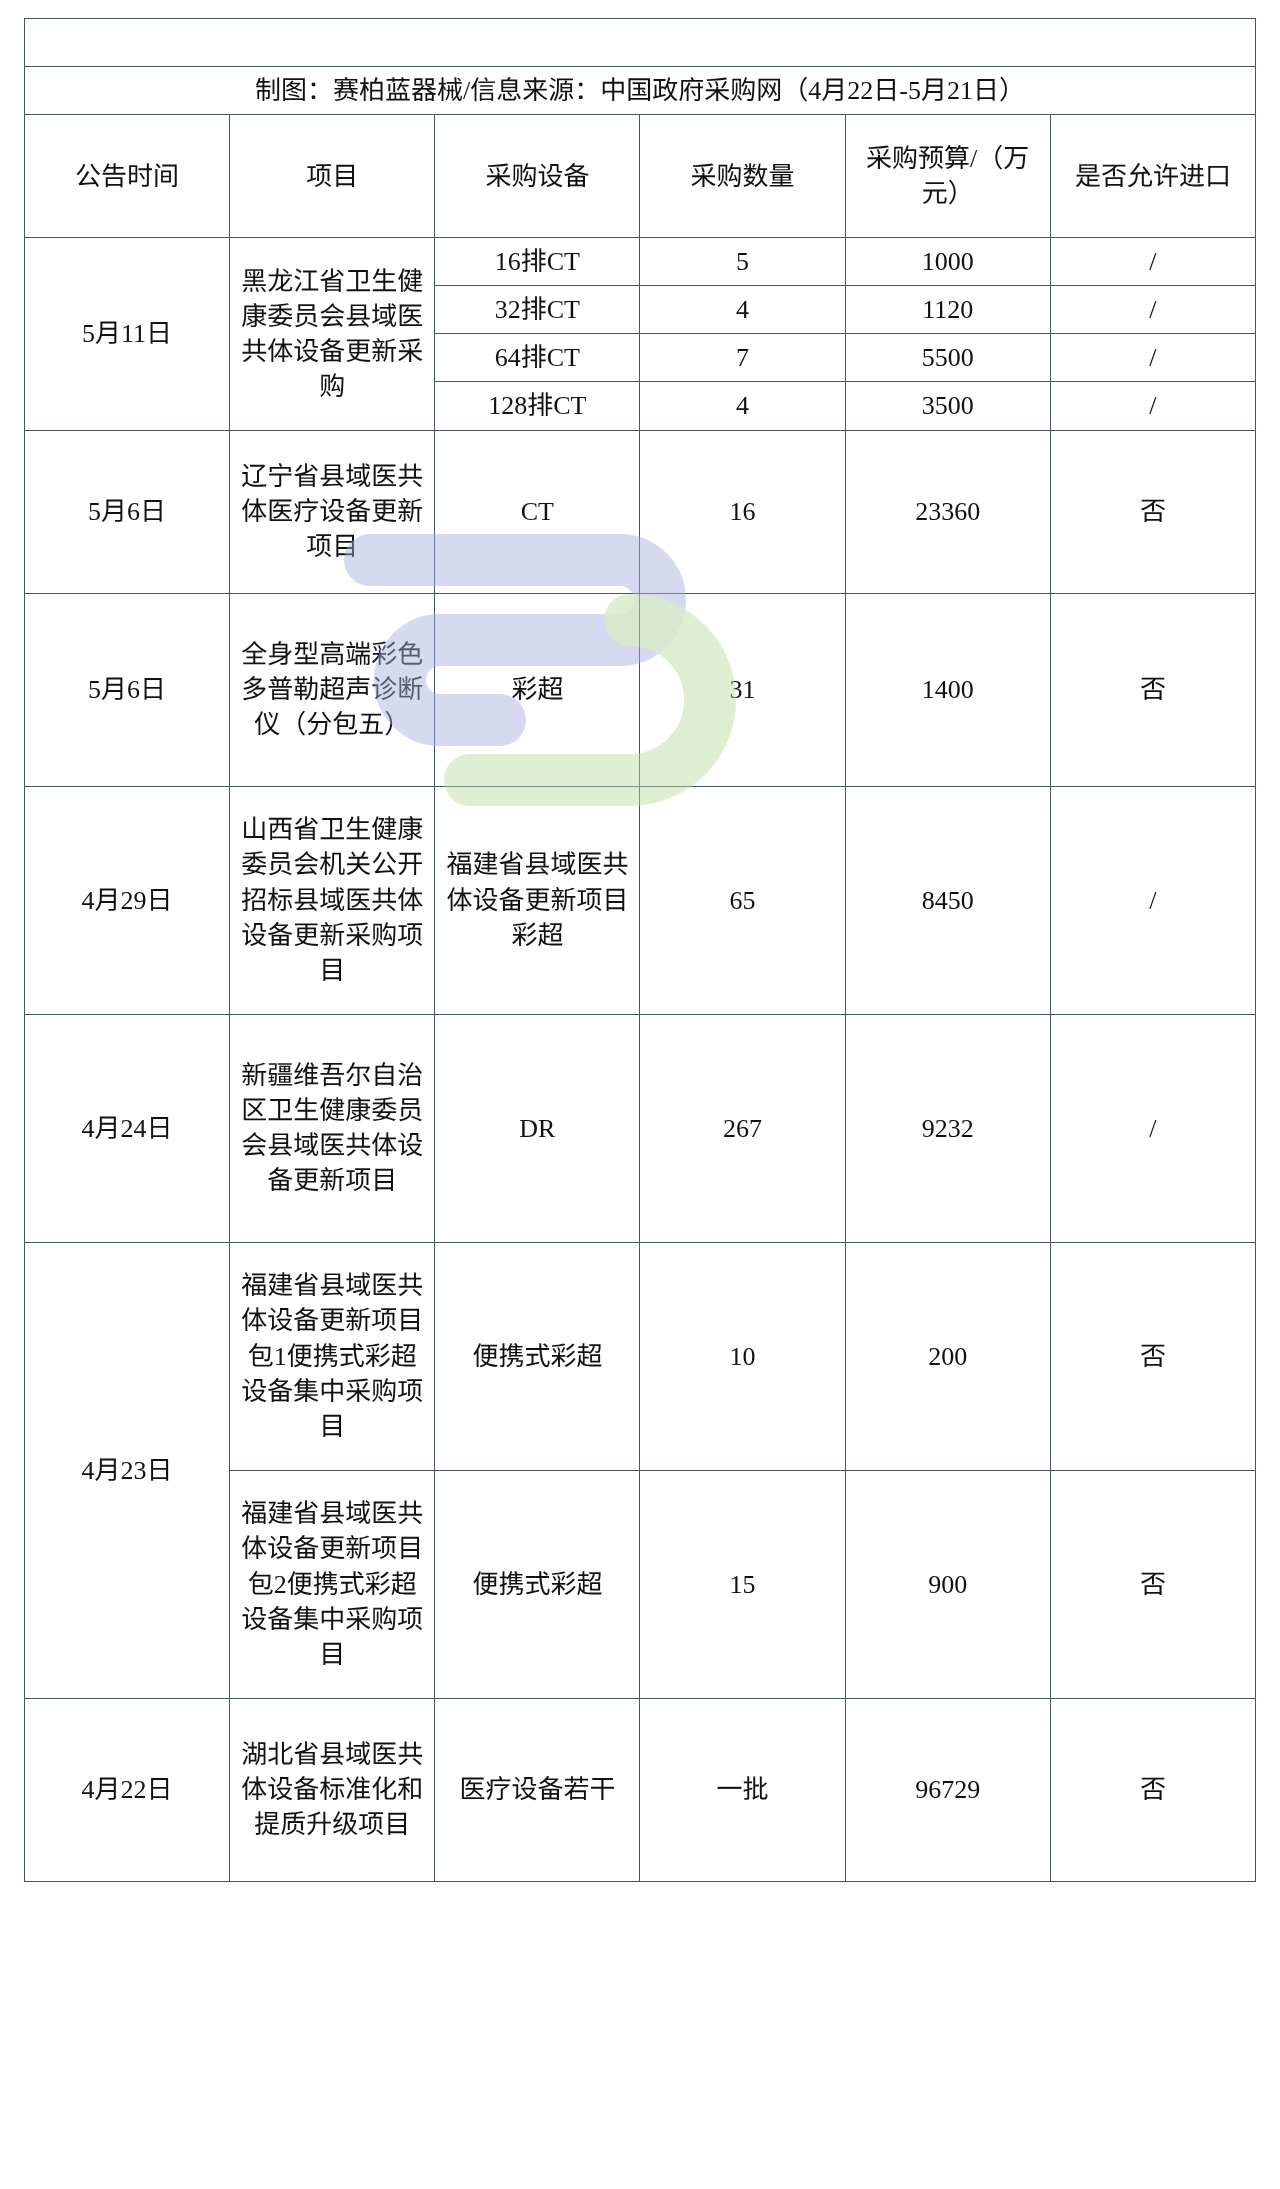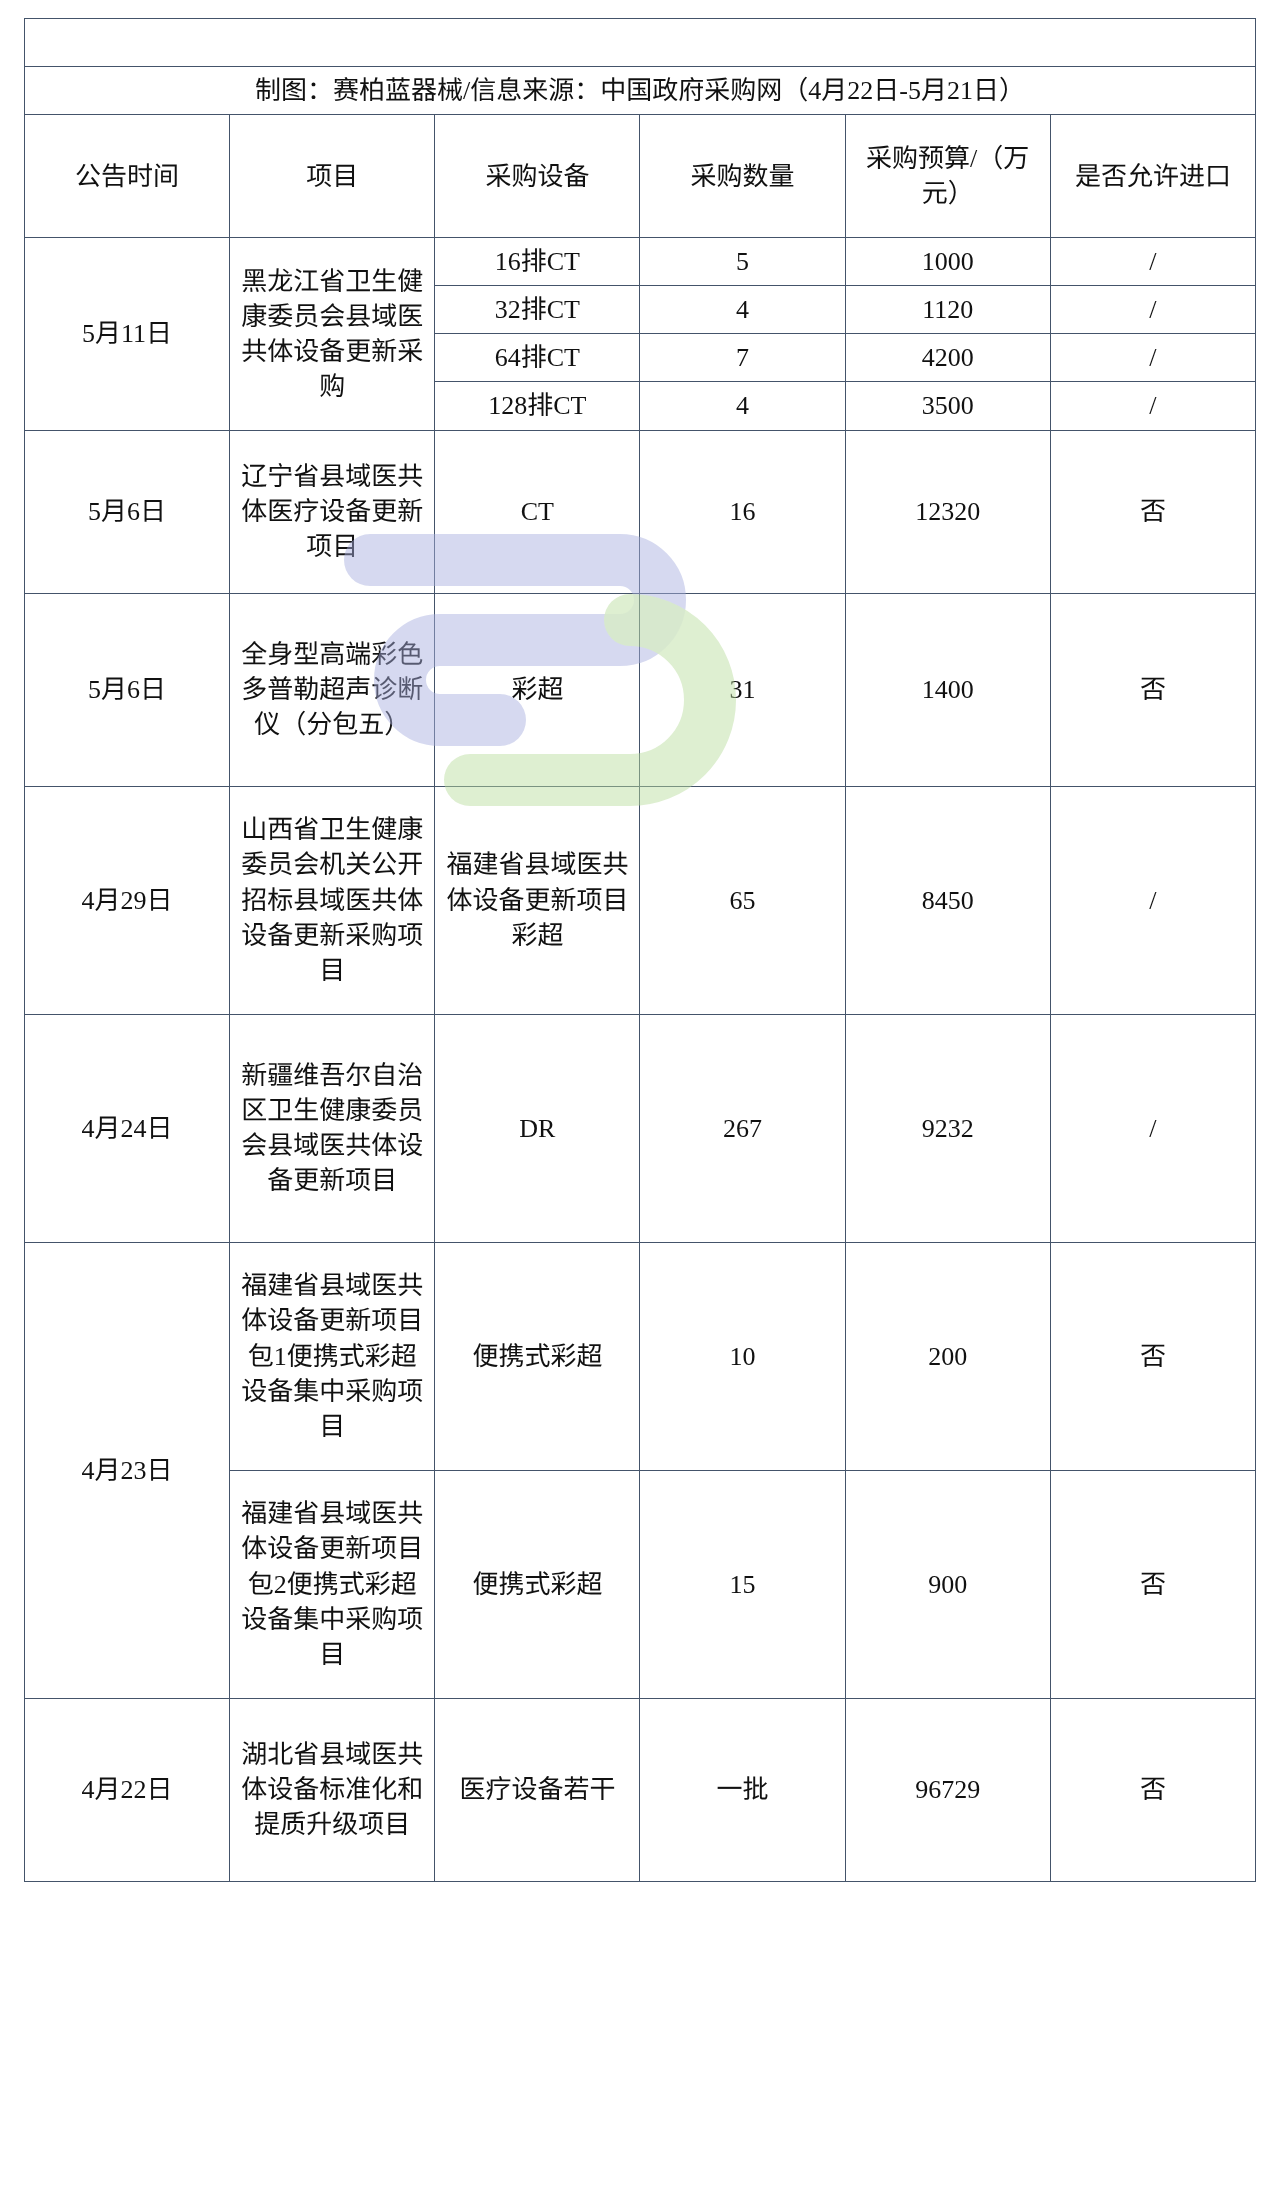--- a/index.html
+++ b/index.html
@@ -150,36 +150,36 @@
       </tr>
       <tr>
         <td class="cell-dev">32排CT</td>
         <td class="num">4</td>
         <td class="num">1120</td>
         <td>/</td>
       </tr>
       <tr>
         <td class="cell-dev">64排CT</td>
         <td class="num">7</td>
-        <td class="num">4200</td>
+        <td class="num">5500</td>
         <td>/</td>
       </tr>
       <tr>
         <td class="cell-dev">128排CT</td>
         <td class="num">4</td>
         <td class="num">3500</td>
         <td>/</td>
       </tr>
 
       <tr>
         <td class="date" style="height:150px">5月6日</td>
         <td class="left cell-proj">辽宁省县域医共体医疗设备更新项目</td>
         <td class="cell-dev">CT</td>
         <td class="num">16</td>
-        <td class="num">12320</td>
+        <td class="num">23360</td>
         <td>否</td>
       </tr>
 
       <tr>
         <td class="date" style="height:180px">5月6日</td>
         <td class="left cell-proj">全身型高端彩色多普勒超声诊断仪（分包五）</td>
         <td class="cell-dev">彩超</td>
         <td class="num">31</td>
         <td class="num">1400</td>
         <td>否</td>

